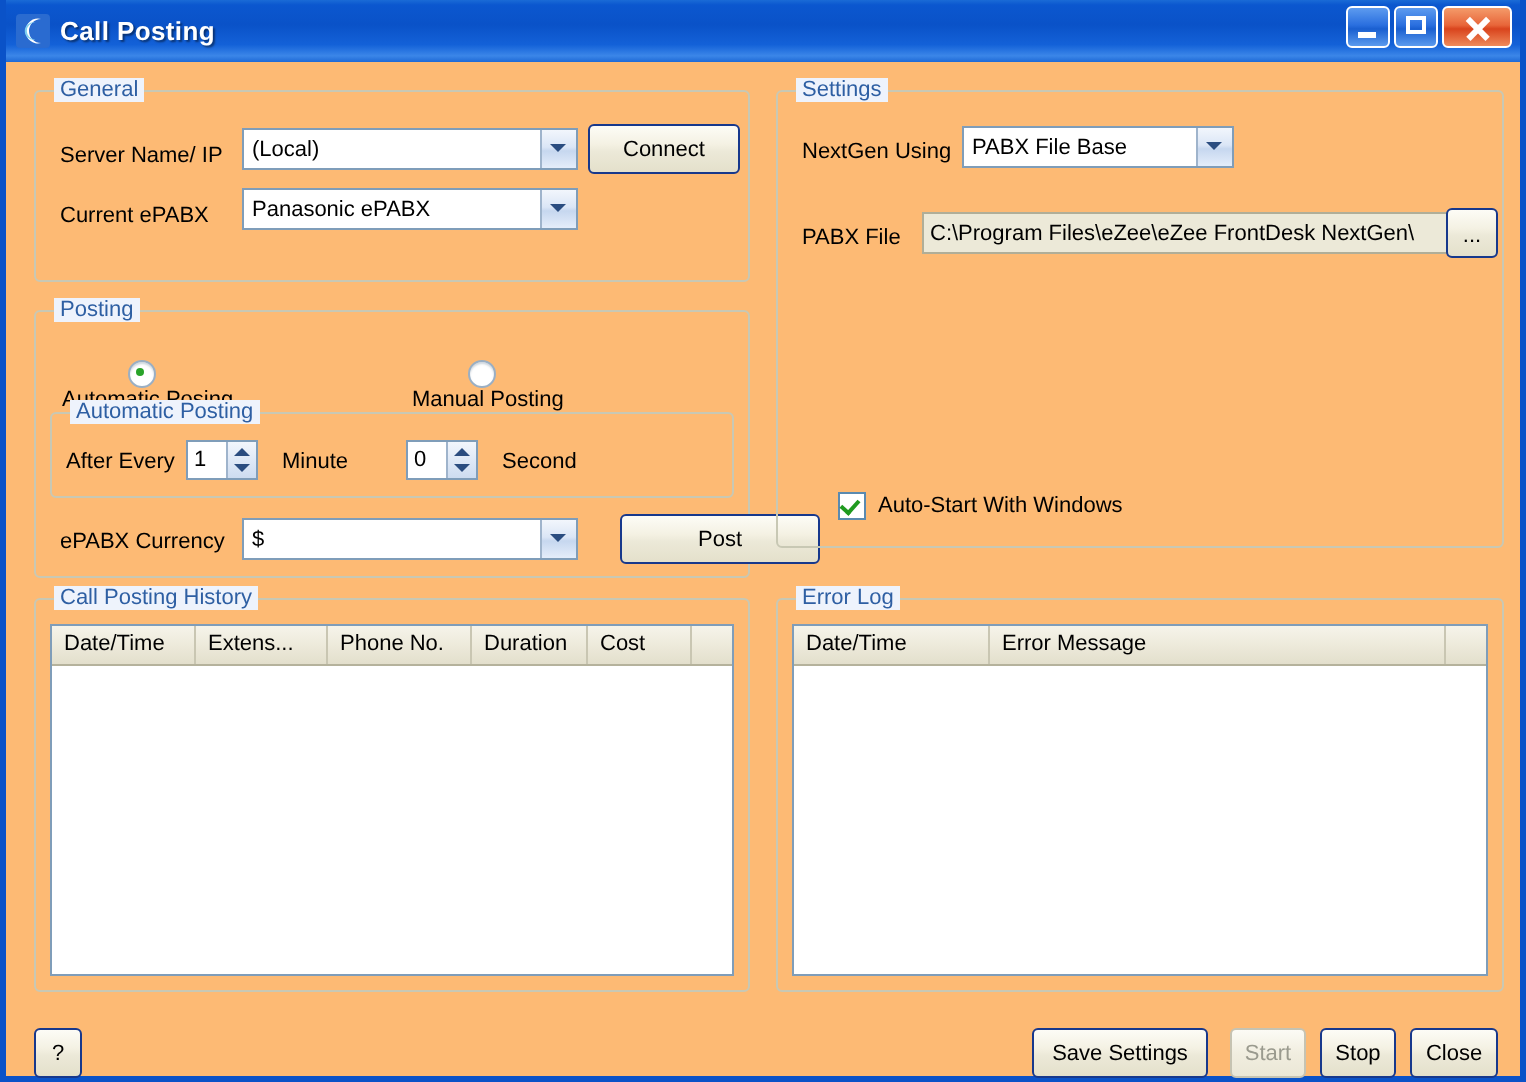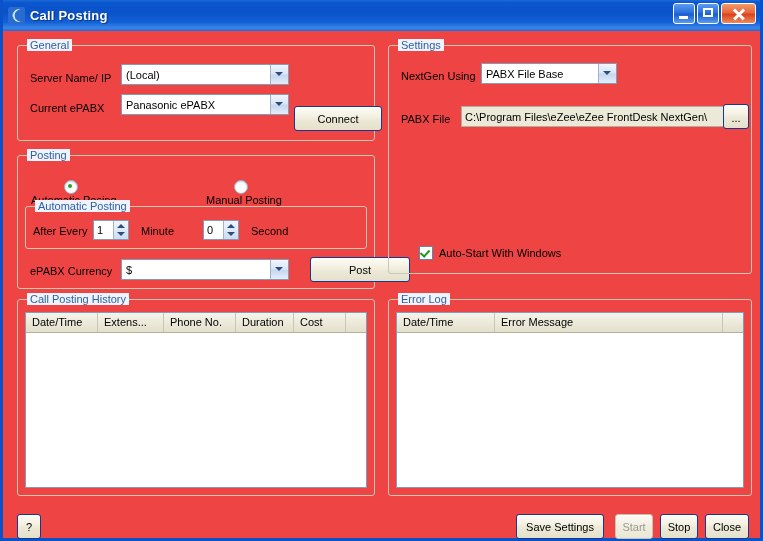--- a/index.html
+++ b/index.html
@@ -89,21 +89,21 @@
     width: 14px; height: 2.6px;
     background: #ffffff;
   }
   .tbtn.close .x1 { transform: rotate(45deg); }
   .tbtn.close .x2 { transform: rotate(-45deg); }
 
   
   .client {
     flex: 1 1 auto;
     position: relative;
-    background: #ef4444;
+    background: #fdba74;
   }
   
   .group {
     position: absolute;
     border: 1px solid #c8c8b4;
     border-radius: 3px;
     box-sizing: border-box;
     background: transparent;
   }
   .group > .gtitle {
@@ -362,21 +362,21 @@
   <div class="client">
 
     <div class="group" style="left:14px; top:14px; width:358px; height:96px;">
       <div class="gtitle">General</div>
     </div>
     <div class="lbl" style="left:27px; top:41px;">Server Name/ IP</div>
     <div class="combo" style="left:118px; top:33px; width:168px;">
       <div class="ctext">(Local)</div>
       <div class="cbtn"></div>
     </div>
-    <div class="btn" style="left:291px; top:31px; width:88px; height:25px;margin-top:44px;">Connect</div>
+    <div class="btn" style="left:291px; top:31px; width:76px; height:25px;">Connect</div>
 
     <div class="lbl" style="left:27px; top:71px;">Current ePABX</div>
     <div class="combo" style="left:118px; top:63px; width:168px;">
       <div class="ctext">Panasonic ePABX</div>
       <div class="cbtn"></div>
     </div>
 
     <div class="group" style="left:14px; top:124px; width:358px; height:134px;">
       <div class="gtitle">Posting</div>
     </div>

